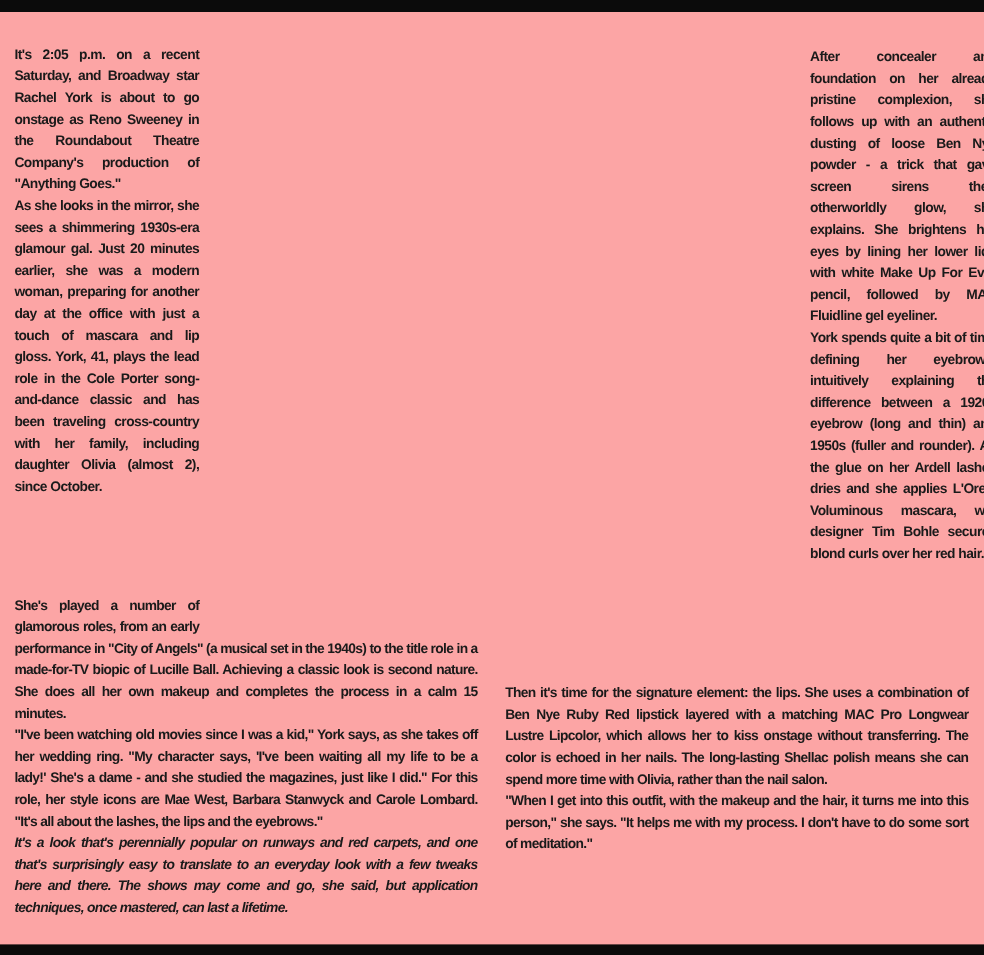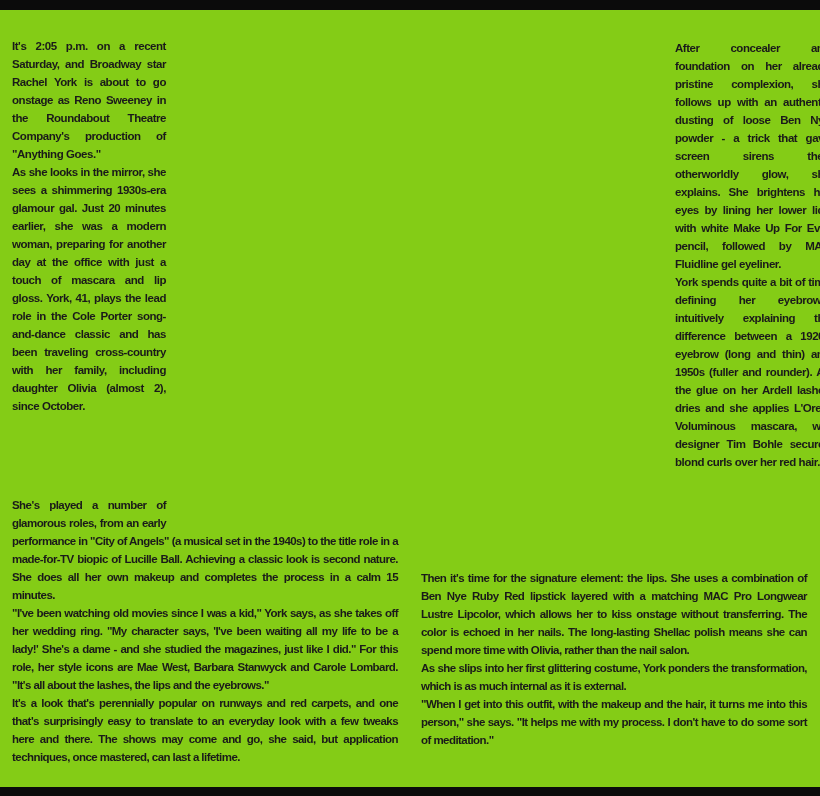--- a/index.html
+++ b/index.html
@@ -5,21 +5,21 @@
   html, body { margin: 0; padding: 0; }
   body {
     width: 820px; height: 796px;
     background: #f5f5f5;
     font-family: "Liberation Sans", sans-serif;
     overflow: hidden;
   }
   .page {
     position: relative;
     width: 820px; height: 796px;
-    background: #84cc16;
+    background: #fca5a5;
   }
   .scan-bar {
     position: absolute; left: 0; width: 820px;
     background: #0b0b0b;
   }
   .scan-bar.top { top: 0; height: 10px; }
   .scan-bar.bottom { bottom: 0; height: 9px; }
   .col {
     position: absolute;
     color: #1a1a1a;
@@ -34,21 +34,21 @@
   .col p { margin: 0; }
   #left-narrow  { left: 12px;  top: 37px;  width: 154px; }
   #right-narrow { left: 675px; top: 39px;  width: 155px; }
   #left-wide    { left: 12px;  top: 452px; width: 386px; }
   #right-wide   { left: 421px; top: 525px; width: 386px; }
   .wide { letter-spacing: -0.55px; margin-top: 44px; }
   .photo-spacer { float: right; width: 232px; height: 36px; }
   .gap-18 { margin-top: 18px; }
   .gap-14 { margin-top: 14px; }
   .gap-13 { margin-top: 13px; }
-  .gap-21 { margin-top: 21px; }
+  .gap-21 { margin-top: 21px; font-style: italic; }
   .gap-17 { margin-top: 17px; }
 </style>
 </head>
 <body>
 
 <div class="page">
 
   <div class="scan-bar top"></div>
 
   <div class="col" id="left-narrow">
@@ -63,19 +63,18 @@
 
   <div class="col wide" id="left-wide">
     <div class="photo-spacer"></div>
     <p>She's played a number of glamorous roles, from an early performance in "City of Angels" (a musical set in the 1940s) to the title role in a made-for-TV biopic of Lucille Ball. Achieving a classic look is second nature. She does all her own makeup and completes the process in a calm 15 minutes.</p>
     <p class="gap-13">"I've been watching old movies since I was a kid," York says, as she takes off her wedding ring. "My character says, 'I've been waiting all my life to be a lady!' She's a dame - and she studied the magazines, just like I did." For this role, her style icons are Mae West, Barbara Stanwyck and Carole Lombard. "It's all about the lashes, the lips and the eyebrows."</p>
     <p class="gap-21">It's a look that's perennially popular on runways and red carpets, and one that's surprisingly easy to translate to an everyday look with a few tweaks here and there. The shows may come and go, she said, but application techniques, once mastered, can last a lifetime.</p>
   </div>
 
   <div class="col wide" id="right-wide">
     <p>Then it's time for the signature element: the lips. She uses a combination of Ben Nye Ruby Red lipstick layered with a matching MAC Pro Longwear Lustre Lipcolor, which allows her to kiss onstage without transferring. The color is echoed in her nails. The long-lasting Shellac polish means she can spend more time with Olivia, rather than the nail salon.</p>
-    <p class="gap-17">As she slips into her first glittering costume, York ponders the transformation, which is as much internal as it is external.</p>
     <p class="gap-18">"When I get into this outfit, with the makeup and the hair, it turns me into this person," she says. "It helps me with my process. I don't have to do some sort of meditation."</p>
   </div>
 
   <div class="scan-bar bottom"></div>
 
 </div>
 
 </body></html>

